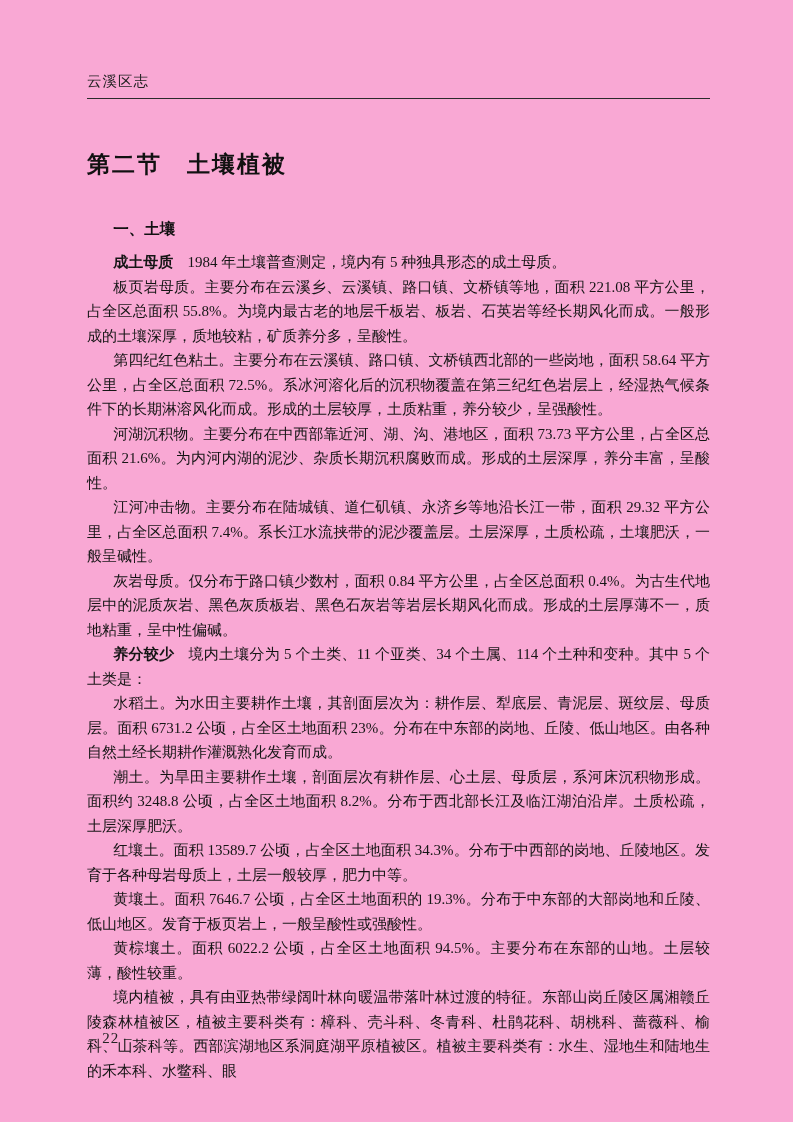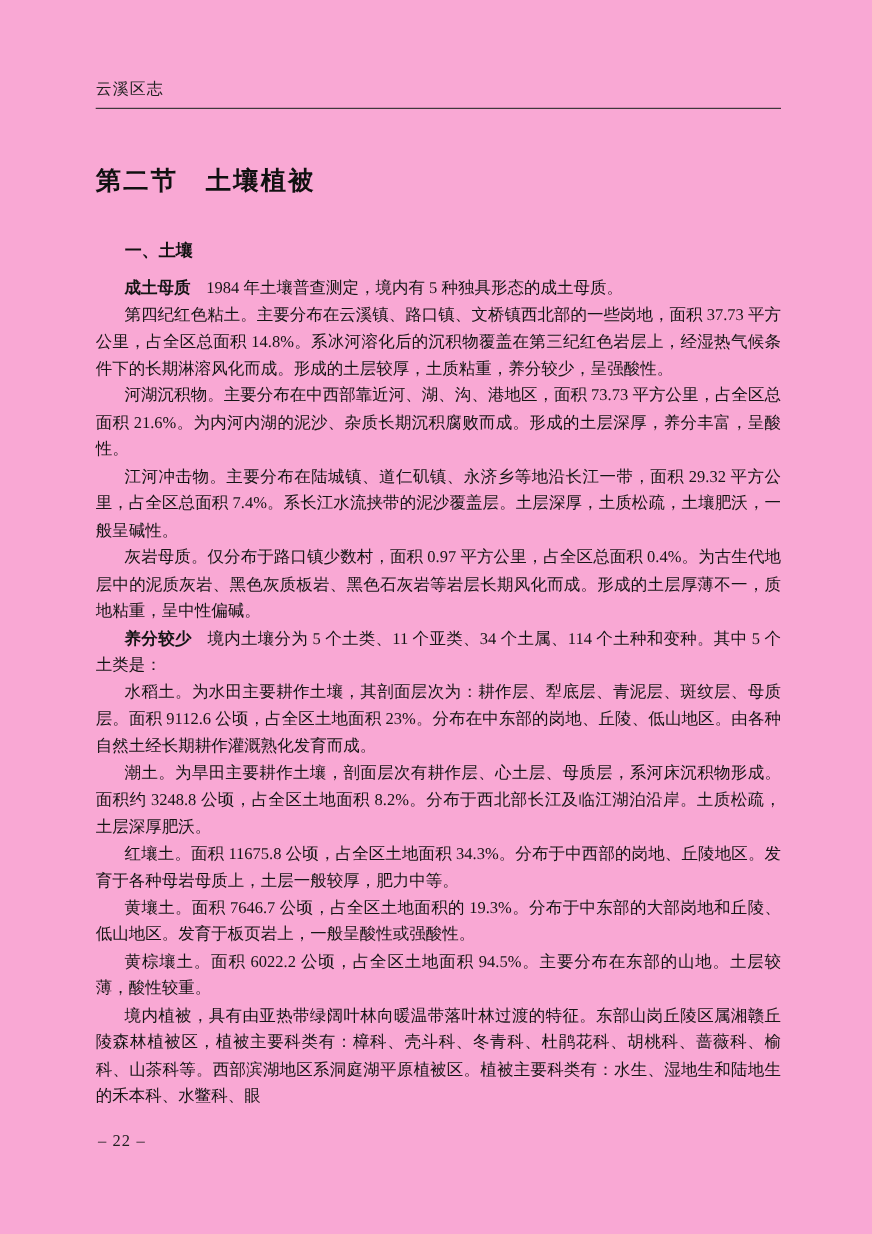--- a/index.html
+++ b/index.html
@@ -83,27 +83,28 @@
 <div class="page">
   <div class="inner">
     <div class="running-header">
       <span>云溪区志</span>
     </div>
     <hr class="header-rule">
     <h1 class="page-title">第二节　土壤植被</h1>
     <div id="content">
         <h2 class="section-heading">一、土壤</h2>
         <p class="para"><span class="para-lead">成土母质</span>1984 年土壤普查测定，境内有 5 种独具形态的成土母质。</p>
-        <p class="para">第四纪红色粘土。主要分布在云溪镇、路口镇、文桥镇西北部的一些岗地，面积 37.73 平方公里，占全区总面积 14.8%。系冰河溶化后的沉积物覆盖在第三纪红色岩层上，经湿热气候条件下的长期淋溶风化而成。形成的土层较厚，土质粘重，养分较少，呈强酸性。</p>
+        <p class="para">板页岩母质。主要分布在云溪乡、云溪镇、路口镇、文桥镇等地，面积 221.08 平方公里，占全区总面积 55.8%。为境内最古老的地层千板岩、板岩、石英岩等经长期风化而成。一般形成的土壤深厚，质地较粘，矿质养分多，呈酸性。</p>
+        <p class="para">第四纪红色粘土。主要分布在云溪镇、路口镇、文桥镇西北部的一些岗地，面积 58.64 平方公里，占全区总面积 72.5%。系冰河溶化后的沉积物覆盖在第三纪红色岩层上，经湿热气候条件下的长期淋溶风化而成。形成的土层较厚，土质粘重，养分较少，呈强酸性。</p>
         <p class="para">河湖沉积物。主要分布在中西部靠近河、湖、沟、港地区，面积 73.73 平方公里，占全区总面积 21.6%。为内河内湖的泥沙、杂质长期沉积腐败而成。形成的土层深厚，养分丰富，呈酸性。</p>
         <p class="para">江河冲击物。主要分布在陆城镇、道仁矶镇、永济乡等地沿长江一带，面积 29.32 平方公里，占全区总面积 7.4%。系长江水流挟带的泥沙覆盖层。土层深厚，土质松疏，土壤肥沃，一般呈碱性。</p>
-        <p class="para">灰岩母质。仅分布于路口镇少数村，面积 0.97 平方公里，占全区总面积 0.4%。为古生代地层中的泥质灰岩、黑色灰质板岩、黑色石灰岩等岩层长期风化而成。形成的土层厚薄不一，质地粘重，呈中性偏碱。</p>
+        <p class="para">灰岩母质。仅分布于路口镇少数村，面积 0.84 平方公里，占全区总面积 0.4%。为古生代地层中的泥质灰岩、黑色灰质板岩、黑色石灰岩等岩层长期风化而成。形成的土层厚薄不一，质地粘重，呈中性偏碱。</p>
         <p class="para"><span class="para-lead">养分较少</span>境内土壤分为 5 个土类、11 个亚类、34 个土属、114 个土种和变种。其中 5 个土类是：</p>
-        <p class="para">水稻土。为水田主要耕作土壤，其剖面层次为：耕作层、犁底层、青泥层、斑纹层、母质层。面积 9112.6 公顷，占全区土地面积 23%。分布在中东部的岗地、丘陵、低山地区。由各种自然土经长期耕作灌溉熟化发育而成。</p>
+        <p class="para">水稻土。为水田主要耕作土壤，其剖面层次为：耕作层、犁底层、青泥层、斑纹层、母质层。面积 6731.2 公顷，占全区土地面积 23%。分布在中东部的岗地、丘陵、低山地区。由各种自然土经长期耕作灌溉熟化发育而成。</p>
         <p class="para">潮土。为旱田主要耕作土壤，剖面层次有耕作层、心土层、母质层，系河床沉积物形成。面积约 3248.8 公顷，占全区土地面积 8.2%。分布于西北部长江及临江湖泊沿岸。土质松疏，土层深厚肥沃。</p>
-        <p class="para">红壤土。面积 11675.8 公顷，占全区土地面积 34.3%。分布于中西部的岗地、丘陵地区。发育于各种母岩母质上，土层一般较厚，肥力中等。</p>
+        <p class="para">红壤土。面积 13589.7 公顷，占全区土地面积 34.3%。分布于中西部的岗地、丘陵地区。发育于各种母岩母质上，土层一般较厚，肥力中等。</p>
         <p class="para">黄壤土。面积 7646.7 公顷，占全区土地面积的 19.3%。分布于中东部的大部岗地和丘陵、低山地区。发育于板页岩上，一般呈酸性或强酸性。</p>
         <p class="para">黄棕壤土。面积 6022.2 公顷，占全区土地面积 94.5%。主要分布在东部的山地。土层较薄，酸性较重。</p>
         <p class="para">境内植被，具有由亚热带绿阔叶林向暖温带落叶林过渡的特征。东部山岗丘陵区属湘赣丘陵森林植被区，植被主要科类有：樟科、壳斗科、冬青科、杜鹃花科、胡桃科、蔷薇科、榆科、山茶科等。西部滨湖地区系洞庭湖平原植被区。植被主要科类有：水生、湿地生和陆地生的禾本科、水鳖科、眼</p>
       </div>
   </div>
   <div class="footer-pagenum">– 22 –</div>
 </div>
 
 </body></html>

